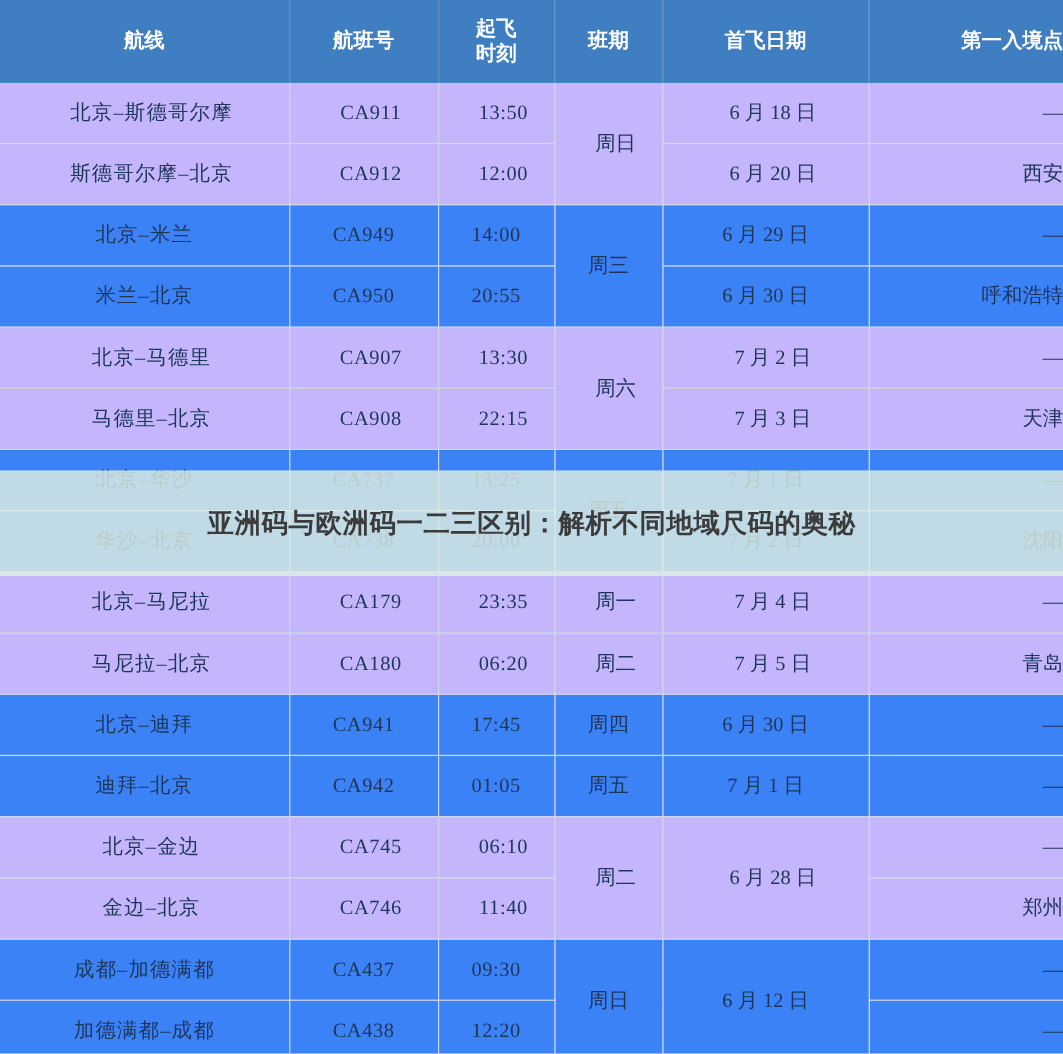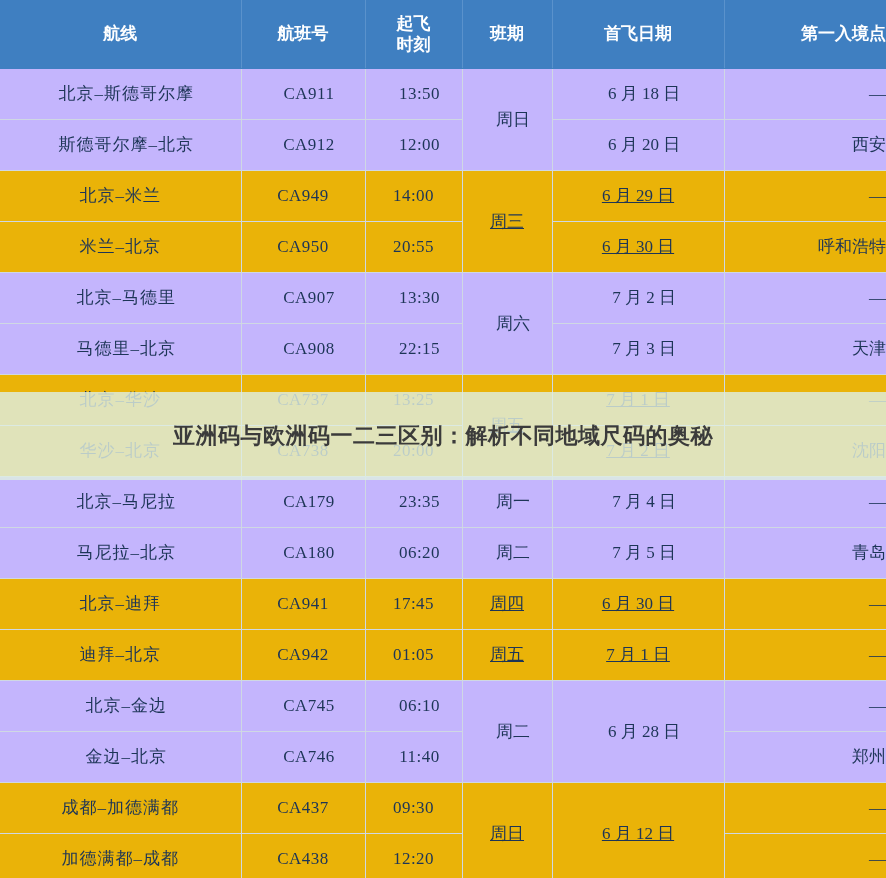--- a/index.html
+++ b/index.html
@@ -48,26 +48,26 @@
   .col-route   { width: 241px; }
   .col-flight  { width: 124px; }
   .col-time    { width: 97px; }
   .col-period  { width: 90px; }
   .col-date    { width: 172px; }
   .col-entry   { width: 162px; }
 
   .hdr-two-line { white-space: pre-line; }
 
   #flight-table tbody tr.band-a td { background: #c4b5fd; padding-left: 12px; }
-  #flight-table tbody tr.band-b td { background: #eab308; }
+  #flight-table tbody tr.band-b td { background: #3b82f6; }
 
   td.merge-cell {
     background: #ffffff;
   }
-  tr.band-b td.merge-cell { background: #f2f5f9; text-decoration: underline; }
+  tr.band-b td.merge-cell { background: #f2f5f9; }
 
   .route-cell { letter-spacing: 1px; }
   .flight-cell { font-family: Liberation Serif, serif; letter-spacing: 0.5px; }
   .time-cell { font-family: "Liberation Serif", serif; letter-spacing: 0.5px; margin-left: 20px; }
   .dash { color: #1d3557; }
 
   
   #overlay-banner {
     position: absolute;
     left: 0;

